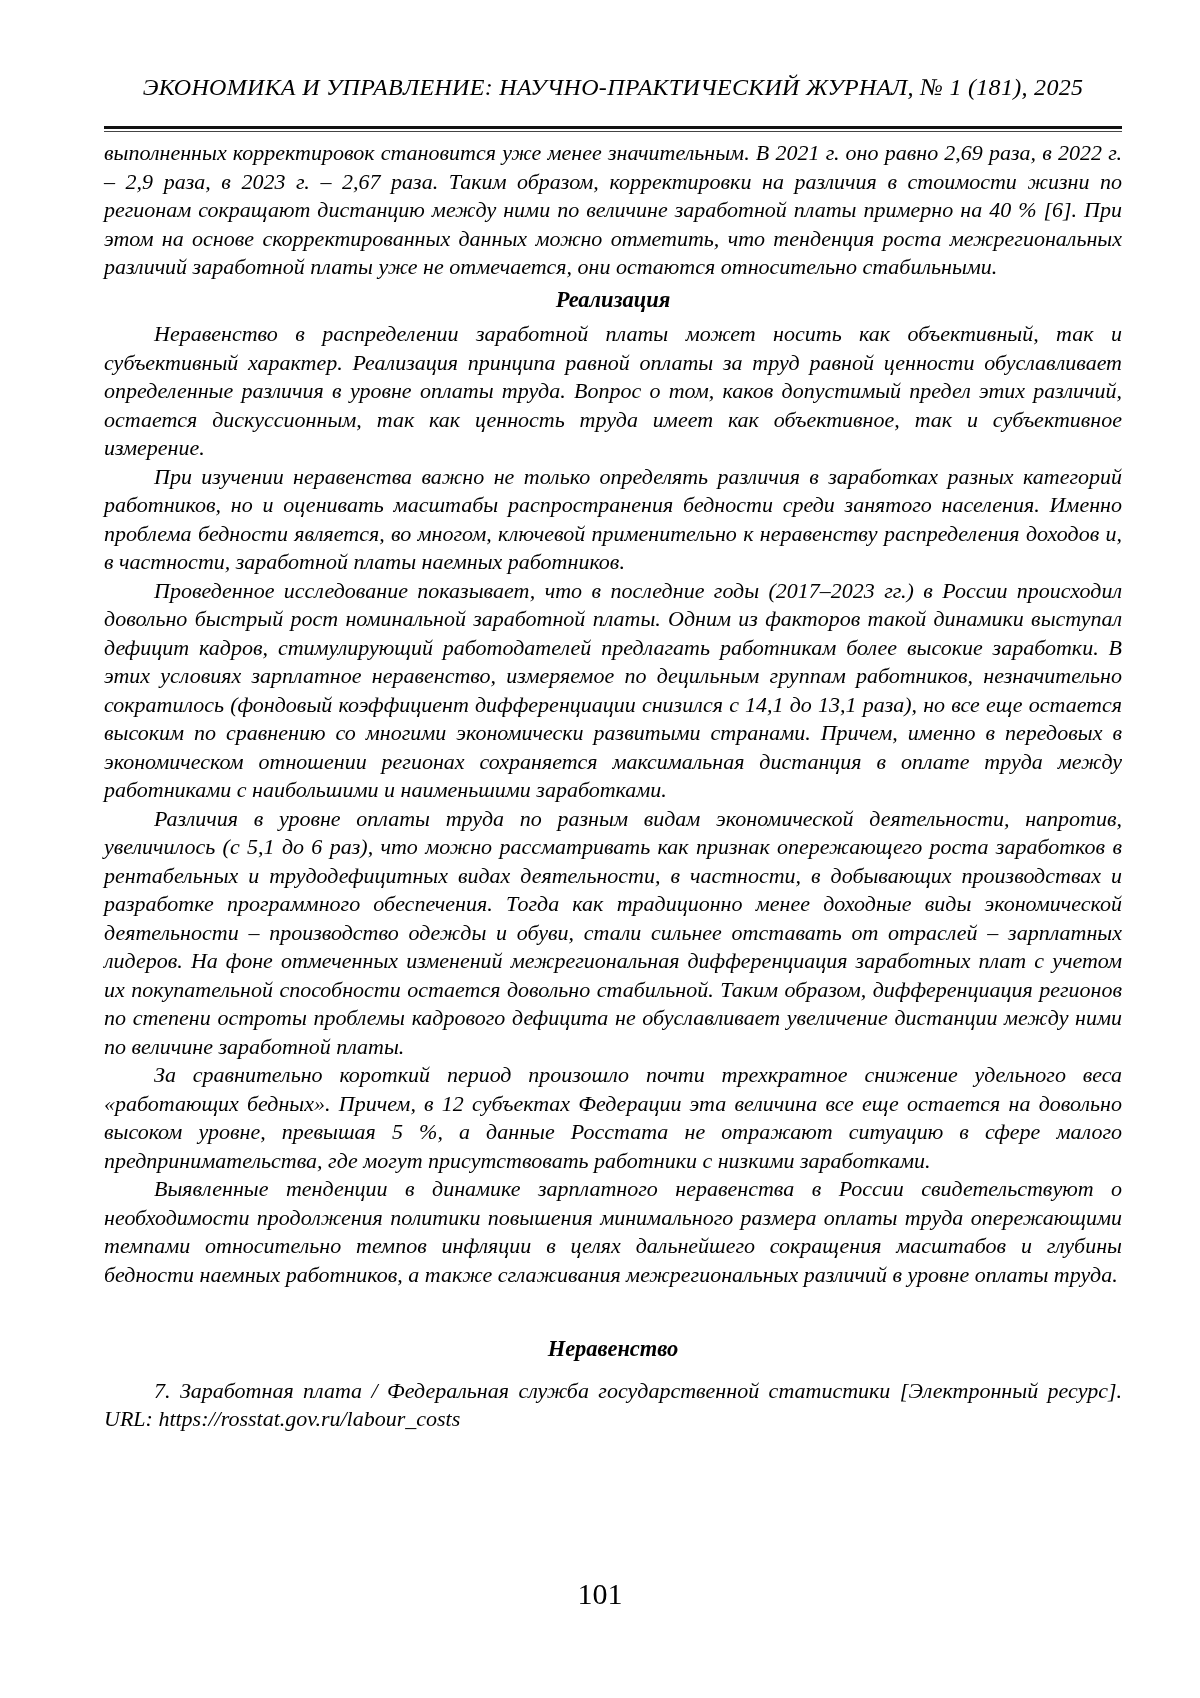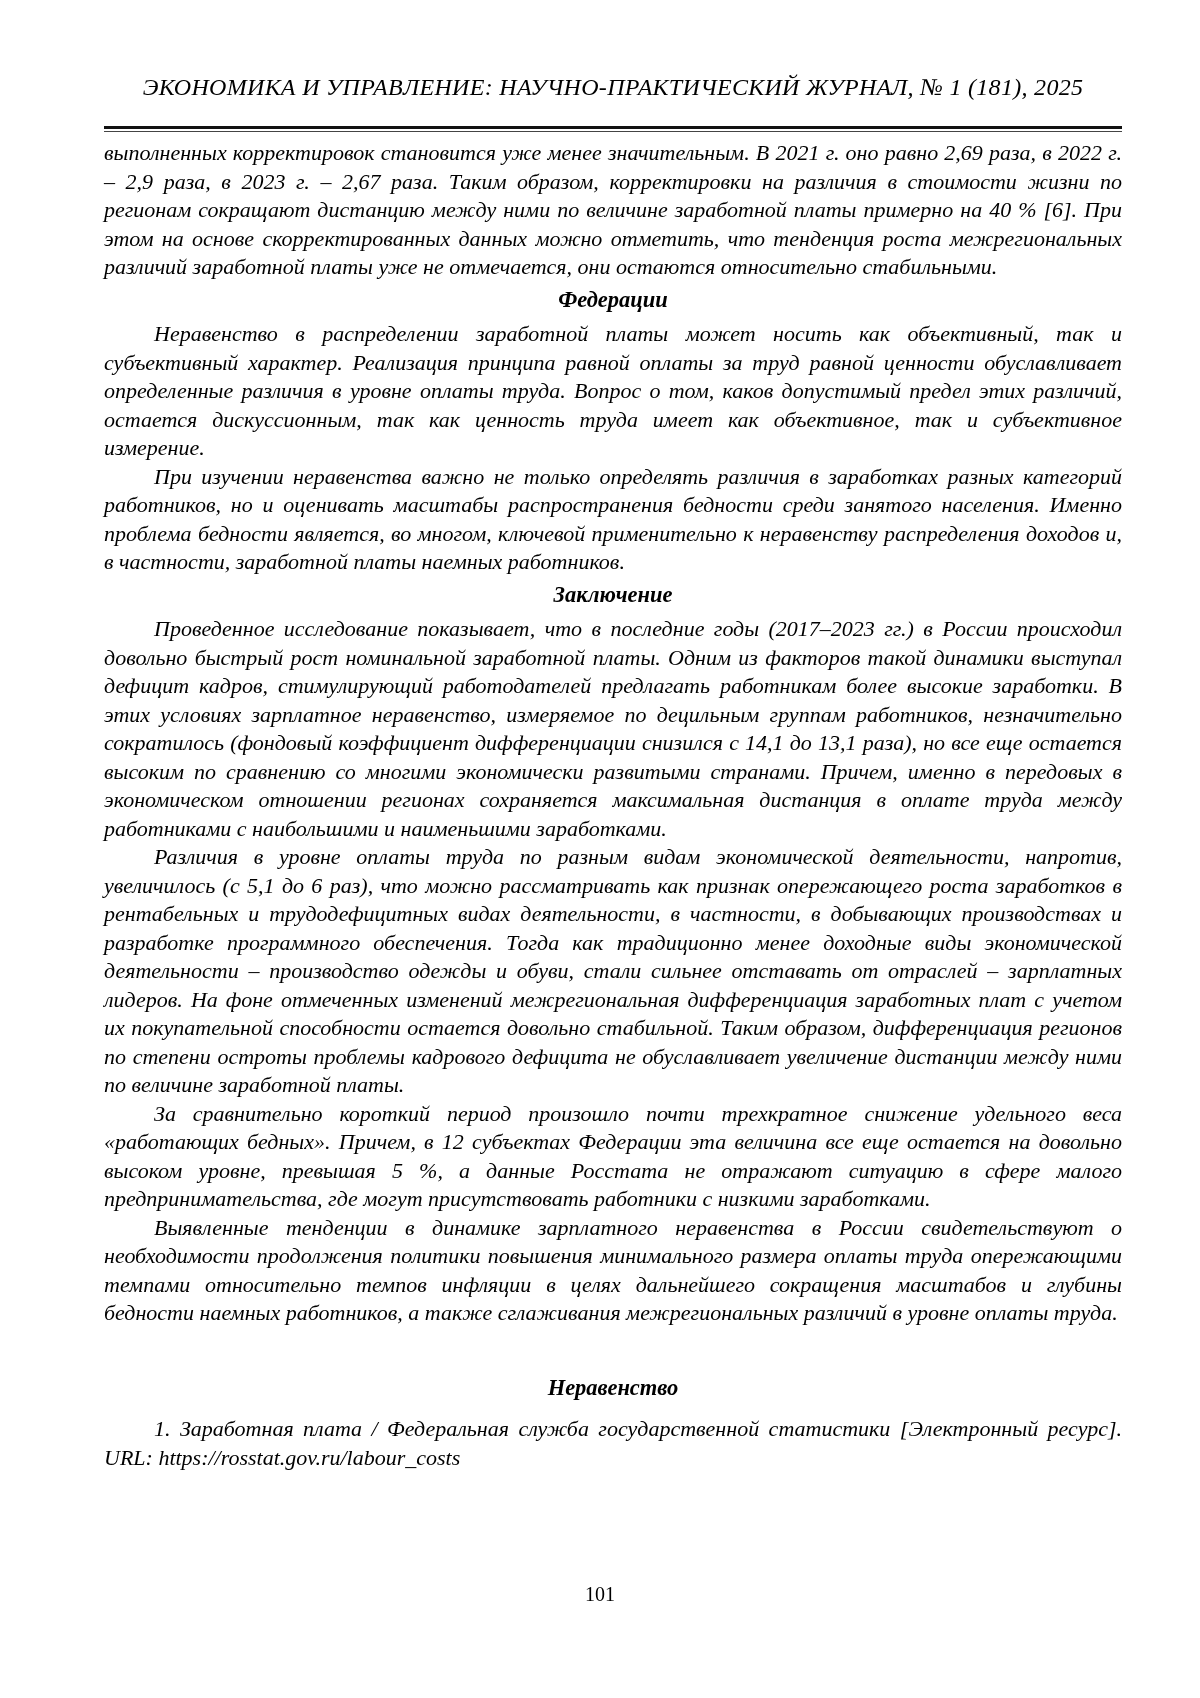--- a/index.html
+++ b/index.html
@@ -73,45 +73,44 @@
   .section-heading.spaced {
     margin-top: 46px;
     margin-bottom: 13px;
   }
   .page-number {
     position: absolute;
     top: 1580px;
     left: 0;
     width: 1200px;
     text-align: center;
-    font-size: 20px;
+    font-size: 30px;
     line-height: 28px;
   }
 </style>
 </head>
 <body>
 
 <div class="page">
 
   <div class="running-header">
     <span>ЭКОНОМИКА И УПРАВЛЕНИЕ: НАУЧНО-ПРАКТИЧЕСКИЙ ЖУРНАЛ, № 1 (181), 2025</span>
   </div>
 
   <div class="header-rule-thick"></div>
   <div class="header-rule-thin"></div>
 
   <main class="body-text">
       <p class="para">выполненных корректировок становится уже менее значительным. В 2021 г. оно равно 2,69 раза, в 2022 г. – 2,9 раза, в 2023 г. – 2,67 раза. Таким образом, корректировки на различия в стоимости жизни по регионам сокращают дистанцию между ними по величине заработной платы примерно на 40 % [6]. При этом на основе скорректированных данных можно отметить, что тенденция роста межрегиональных различий заработной платы уже не отмечается, они остаются относительно стабильными.</p>
-      <div class="section-heading">Федерации</div>
+      <div class="section-heading">Реализация</div>
       <p class="para indent">Неравенство в распределении заработной платы может носить как объективный, так и субъективный характер. Реализация принципа равной оплаты за труд равной ценности обуславливает определенные различия в уровне оплаты труда. Вопрос о том, каков допустимый предел этих различий, остается дискуссионным, так как ценность труда имеет как объективное, так и субъективное измерение.</p>
       <p class="para indent">При изучении неравенства важно не только определять различия в заработках разных категорий работников, но и оценивать масштабы распространения бедности среди занятого населения. Именно проблема бедности является, во многом, ключевой применительно к неравенству распределения доходов и, в частности, заработной платы наемных работников.</p>
-      <div class="section-heading">Заключение</div>
       <p class="para indent">Проведенное исследование показывает, что в последние годы (2017–2023 гг.) в России происходил довольно быстрый рост номинальной заработной платы. Одним из факторов такой динамики выступал дефицит кадров, стимулирующий работодателей предлагать работникам более высокие заработки. В этих условиях зарплатное неравенство, измеряемое по децильным группам работников, незначительно сократилось (фондовый коэффициент дифференциации снизился с 14,1 до 13,1 раза), но все еще остается высоким по сравнению со многими экономически развитыми странами. Причем, именно в передовых в экономическом отношении регионах сохраняется максимальная дистанция в оплате труда между работниками с наибольшими и наименьшими заработками.</p>
       <p class="para indent">Различия в уровне оплаты труда по разным видам экономической деятельности, напротив, увеличилось (с 5,1 до 6 раз), что можно рассматривать как признак опережающего роста заработков в рентабельных и трудодефицитных видах деятельности, в частности, в добывающих производствах и разработке программного обеспечения. Тогда как традиционно менее доходные виды экономической деятельности – производство одежды и обуви, стали сильнее отставать от отраслей – зарплатных лидеров. На фоне отмеченных изменений межрегиональная дифференциация заработных плат с учетом их покупательной способности остается довольно стабильной. Таким образом, дифференциация регионов по степени остроты проблемы кадрового дефицита не обуславливает увеличение дистанции между ними по величине заработной платы.</p>
       <p class="para indent">За сравнительно короткий период произошло почти трехкратное снижение удельного веса «работающих бедных». Причем, в 12 субъектах Федерации эта величина все еще остается на довольно высоком уровне, превышая 5 %, а данные Росстата не отражают ситуацию в сфере малого предпринимательства, где могут присутствовать работники с низкими заработками.</p>
       <p class="para indent">Выявленные тенденции в динамике зарплатного неравенства в России свидетельствуют о необходимости продолжения политики повышения минимального размера оплаты труда опережающими темпами относительно темпов инфляции в целях дальнейшего сокращения масштабов и глубины бедности наемных работников, а также сглаживания межрегиональных различий в уровне оплаты труда.</p>
       <div class="section-heading spaced">Неравенство</div>
-      <p class="para indent">1. Заработная плата / Федеральная служба государственной статистики [Электронный ресурс]. URL: https://rosstat.gov.ru/labour_costs</p>
+      <p class="para indent">7. Заработная плата / Федеральная служба государственной статистики [Электронный ресурс]. URL: https://rosstat.gov.ru/labour_costs</p>
     </main>
 
   <div class="page-number">101</div>
 
 </div>
 
 </body></html>

